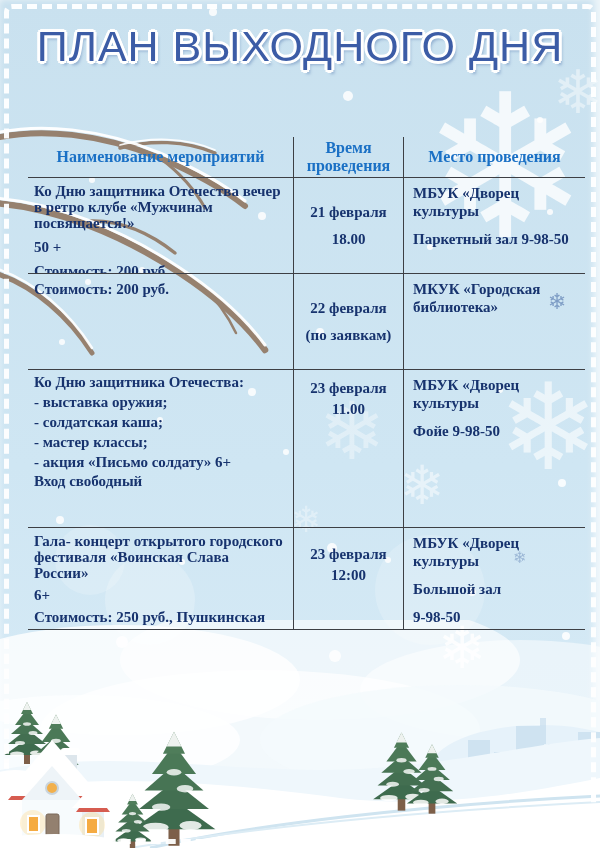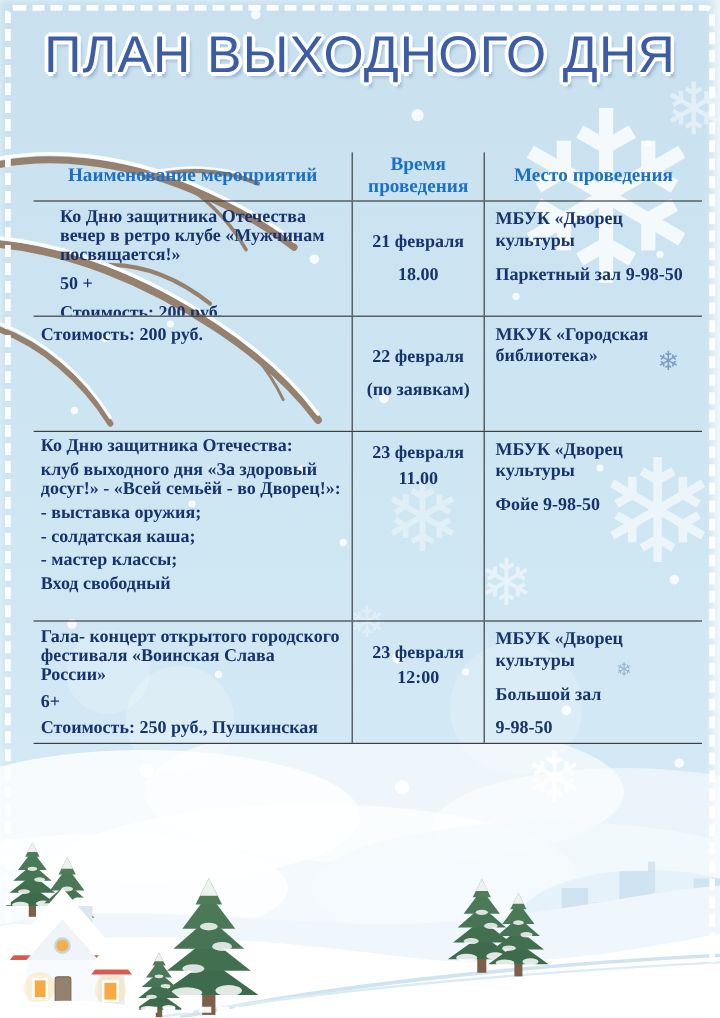--- a/index.html
+++ b/index.html
@@ -17,40 +17,40 @@
     position:absolute; top:22px; left:0; width:100%; text-align:center; z-index:3;
     font-family:"Liberation Sans", sans-serif; font-weight:normal;
     font-size:43px; letter-spacing:1px; color:#3c5ca6;
     text-shadow:
       -2px -2px 0 #fff, 2px -2px 0 #fff, -2px 2px 0 #fff, 2px 2px 0 #fff,
       -3px 0 0 #fff, 3px 0 0 #fff, 0 -3px 0 #fff, 0 3px 0 #fff,
       3px 4px 3px rgba(124,156,196,.75);
   }
   
   .etable {
-    position:absolute; left:28px; top:127px; width:557px; z-index:3;
+    position:absolute; left:28px; top:137px; width:557px; z-index:3;
     color:#17336e; border-bottom:1.5px solid #3d3f44;font-family:Liberation Serif, serif;
   }
   .trow { display:grid; grid-template-columns:265px 111px 181px; }
   .trow + .trow { border-top:1.5px solid #3d3f44; }
   .cell { box-sizing:border-box; font-weight:bold; font-size:15px; overflow:hidden; }
   .cell-event { padding:5px 6px 2px 6px; }
   .cell-time  {
     border-left:1.5px solid #3d3f44; border-right:1.5px solid #3d3f44;
     text-align:center; display:flex; flex-direction:column; align-items:center;
   }
   .cell-venue { padding:6px 6px 2px 9px; }
   .trow-header { height:40px; }
   .trow-header .cell {
     color:#1a70c5; font-size:16px; text-align:center;
     display:flex; align-items:center; justify-content:center; padding:2px 6px; line-height:1.1;
   }
   .r0 { height:95px; } .r1 { height:95px; } .r2 { height:157px; } .r3 { height:101px; }
   .cell p { margin:0; }
-  .cell-event p { margin:0 16px 8px; line-height:1.07; }
+  .cell-event p { margin:0 0 8px; line-height:1.07; }
   .r1 .cell-event p { line-height:1.42; margin:0 0 10px; }
   .r2 .cell-event p { margin:0 0 4px; line-height:1.06; }
   .r3 .cell-event p { margin:0 0 6px; line-height:1.07; }
   .cell-venue p { margin:0 0 10px; line-height:1.2; }
   .r0 .cell-time, .r1 .cell-time { justify-content:center; }
   .r0 .cell-time div, .r1 .cell-time div { margin:5px 0; }
   .r2 .cell-time { padding-top:8px; } .r2 .cell-time div { margin:2px 0; }
   .r3 .cell-time { padding-top:16px; } .r3 .cell-time div { margin:2px 0; }
   
   .flake {
@@ -235,24 +235,24 @@
         <div>(по заявкам)</div>
       </div>
       <div class="cell cell-venue">
         <p>МКУК «Городская библиотека»</p>
       </div>
     </div>
 
     <div class="trow r2">
       <div class="cell cell-event">
         <p>Ко Дню защитника Отечества:</p>
-        <p>клуб выходного дня «За здоровый досуг!» - «Всей семьёй - во Дворец!»:</p>
         <p>- выставка оружия;</p>
         <p>- солдатская каша;</p>
         <p>- мастер классы;</p>
+        <p>- акция «Письмо солдату» 6+</p>
         <p>Вход свободный</p>
       </div>
       <div class="cell cell-time">
         <div>23 февраля</div>
         <div>11.00</div>
       </div>
       <div class="cell cell-venue">
         <p>МБУК «Дворец культуры</p>
         <p>Фойе 9-98-50</p>
       </div>

